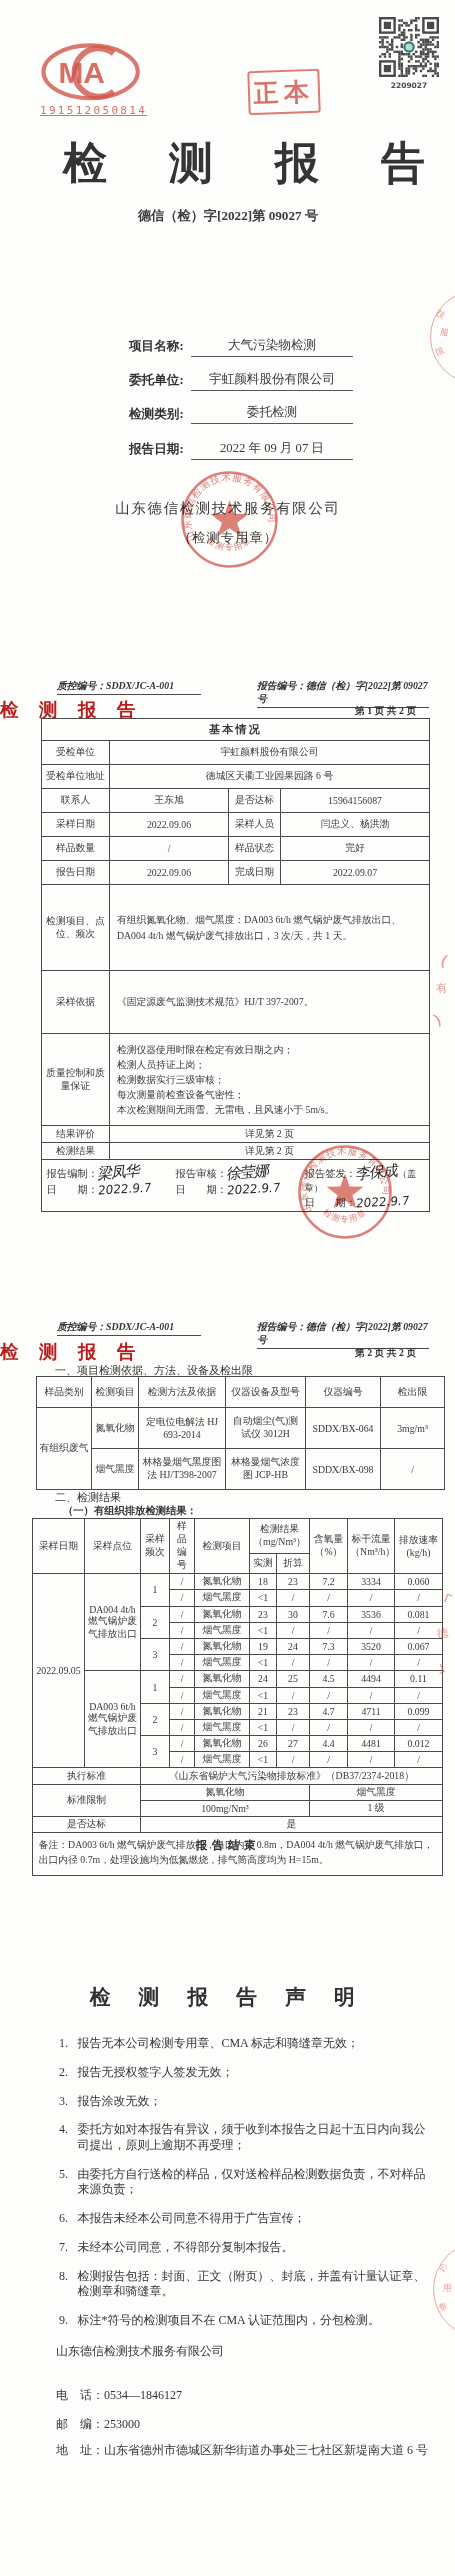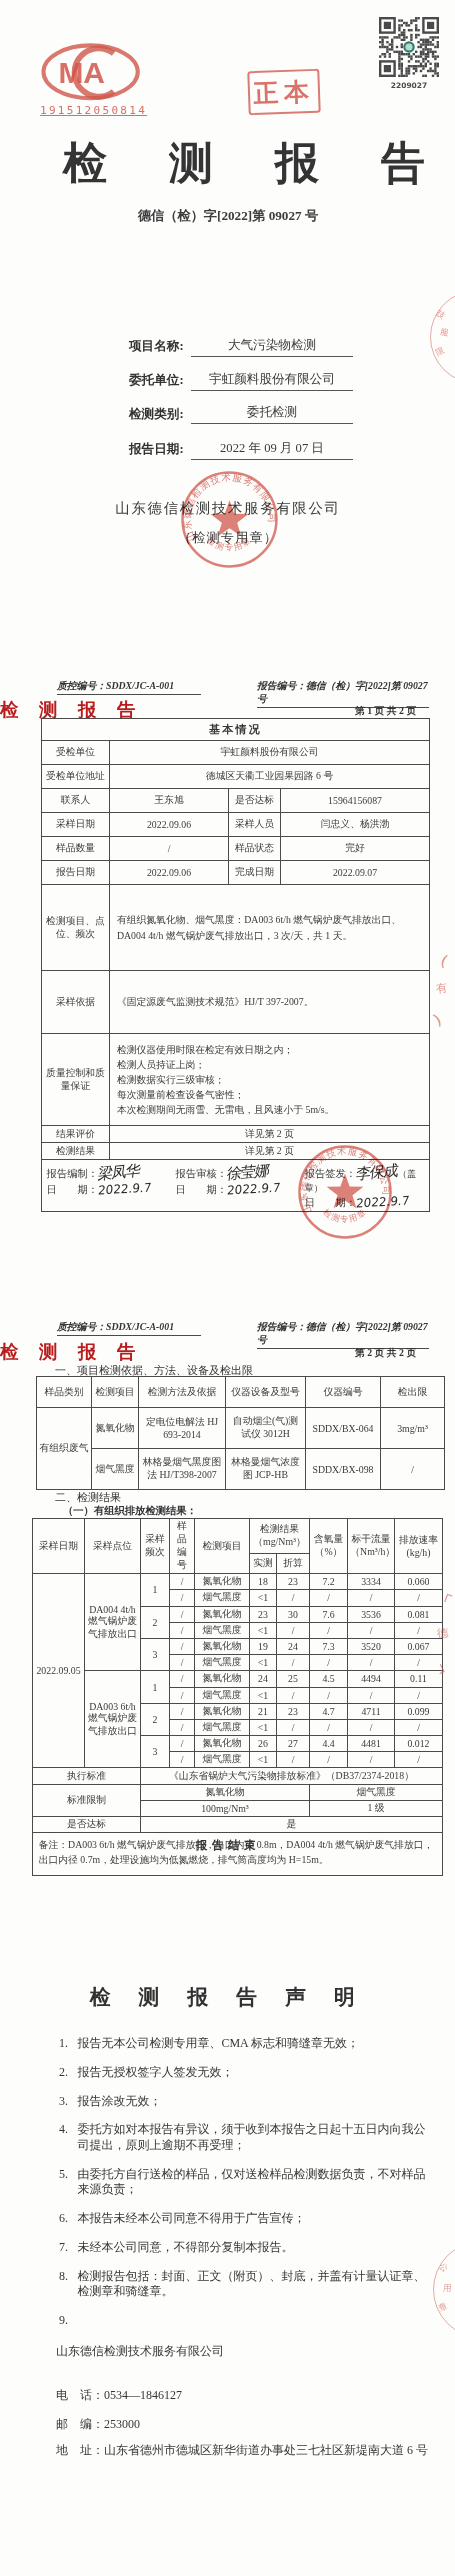--- a/index.html
+++ b/index.html
@@ -722,20 +722,21 @@
     <div class="decl-item">
         <span class="decl-no">7.</span>
         <span>未经本公司同意，不得部分复制本报告。</span>
       </div>
     <div class="decl-item">
         <span class="decl-no">8.</span>
         <span>检测报告包括：封面、正文（附页）、封底，并盖有计量认证章、检测章和骑缝章。</span>
       </div>
     <div class="decl-item">
         <span class="decl-no">9.</span>
+        <span>标注*符号的检测项目不在 CMA 认证范围内，分包检测。</span>
       </div>
   </div>
 
   <div class="abs contact-line" style="top:2343px;">山东德信检测技术服务有限公司</div>
   <div class="abs contact-line" style="top:2387px;">
     <span>电　话：</span><span>0534—1846127</span>
   </div>
   <div class="abs contact-line" style="top:2416px;">
     <span>邮　编：</span><span>253000</span>
   </div>

